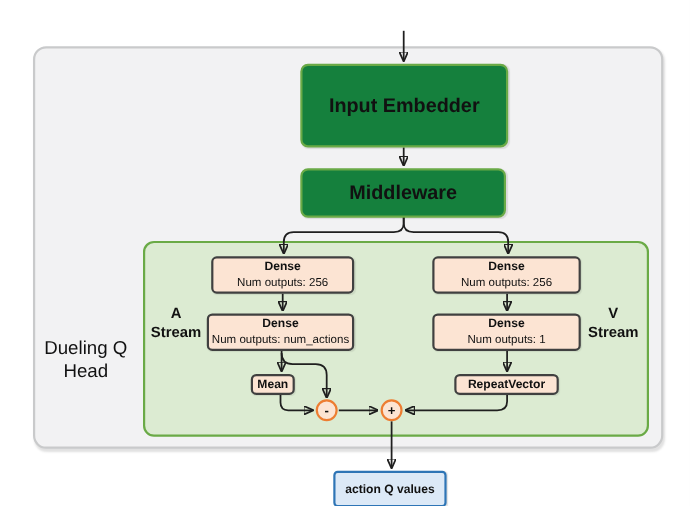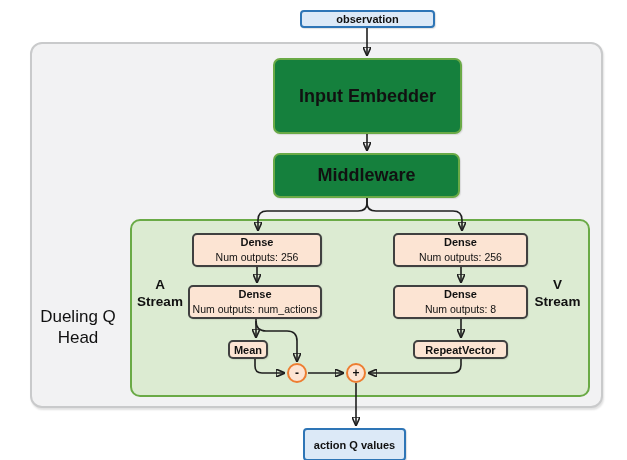--- a/index.html
+++ b/index.html
@@ -70,23 +70,20 @@
     <path d="M461,267 L461,282" marker-end="url(#ah)"></path>
     <path d="M256,319 L256,337" marker-end="url(#ah)"></path>
     <path d="M256,321 Q256,331 266,331 L287,331 Q297,331 297,341 L297,361" marker-end="url(#ah)"></path>
     <path d="M255,359 L255,366 Q255,373 262,373 L284,373" marker-end="url(#ah)"></path>
     <path d="M308,373 L343,373" marker-end="url(#ah)"></path>
     <path d="M461,319 L461,337" marker-end="url(#ah)"></path>
     <path d="M461,359 L461,365 Q461,373 452,373 L369,373" marker-end="url(#ah)"></path>
     <path d="M356,383 L356,425" marker-end="url(#ah)"></path>
   </svg>
 
-  <div class="abs node node-blue" style="left:300px;top:10px;width:135px;height:18px;">
-    <span>observation</span>
-  </div>
 
   <div class="abs node node-green" style="left:273px;top:58px;width:189px;height:76px;">
     <span>Input Embedder</span>
   </div>
 
   <div class="abs node node-green" style="left:273px;top:153px;width:187px;height:45px;">
     <span>Middleware</span>
   </div>
 
   <div class="abs side-label" style="left:28px;top:277px;width:100px;">
@@ -121,21 +118,21 @@
   <div class="abs node node-orange" style="left:393px;top:233px;width:135px;height:34px;">
     <div class="stack">
       <div>Dense</div>
       <div class="sub">Num outputs: 256</div>
     </div>
   </div>
 
   <div class="abs node node-orange" style="left:393px;top:285px;width:135px;height:34px;">
     <div class="stack">
       <div>Dense</div>
-      <div class="sub">Num outputs: 8</div>
+      <div class="sub">Num outputs: 1</div>
     </div>
   </div>
 
   <div class="abs node node-orange" style="left:228px;top:340px;width:40px;height:19px;">
     <span>Mean</span>
   </div>
 
   <div class="abs node node-orange" style="left:413px;top:340px;width:95px;height:19px;">
     <span>RepeatVector</span>
   </div>

